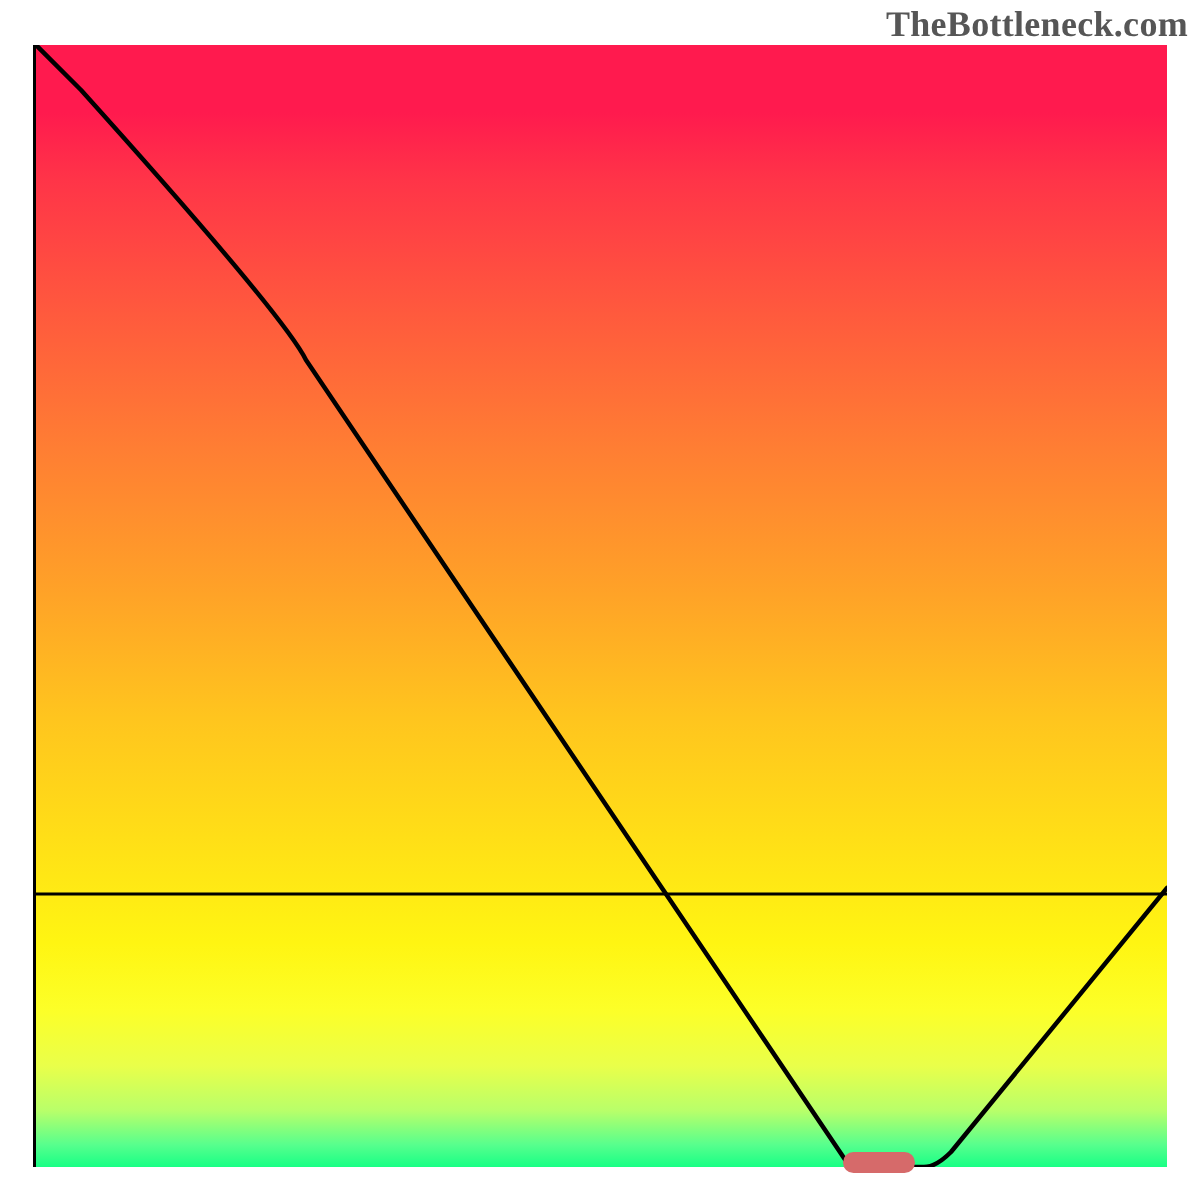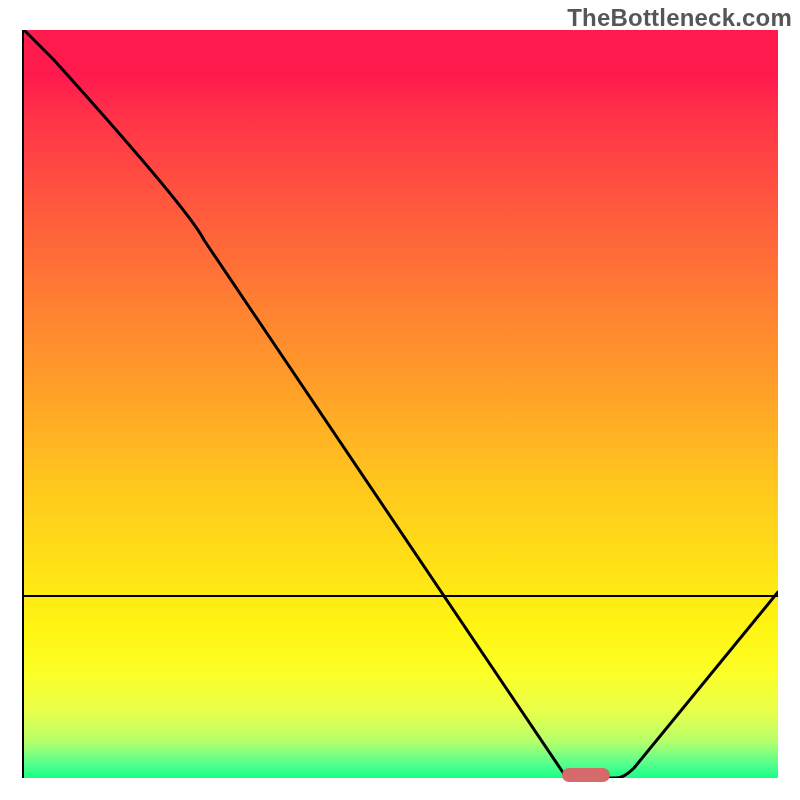--- a/index.html
+++ b/index.html
@@ -7,20 +7,21 @@
     padding: 0;
     width: 800px;
     height: 800px;
     background: #ffffff;
     font-family: Arial, Helvetica, sans-serif;
   }
   .wrap {
     position: relative;
     width: 800px;
     height: 619px;
+    font-family: Liberation Serif, serif;
   }
   .watermark {
     position: absolute;
     top: 4px;
     right: 8px;
     font-size: 24px;
     font-weight: 700;
     color: #565656;
     letter-spacing: 0.2px;
     z-index: 20;

